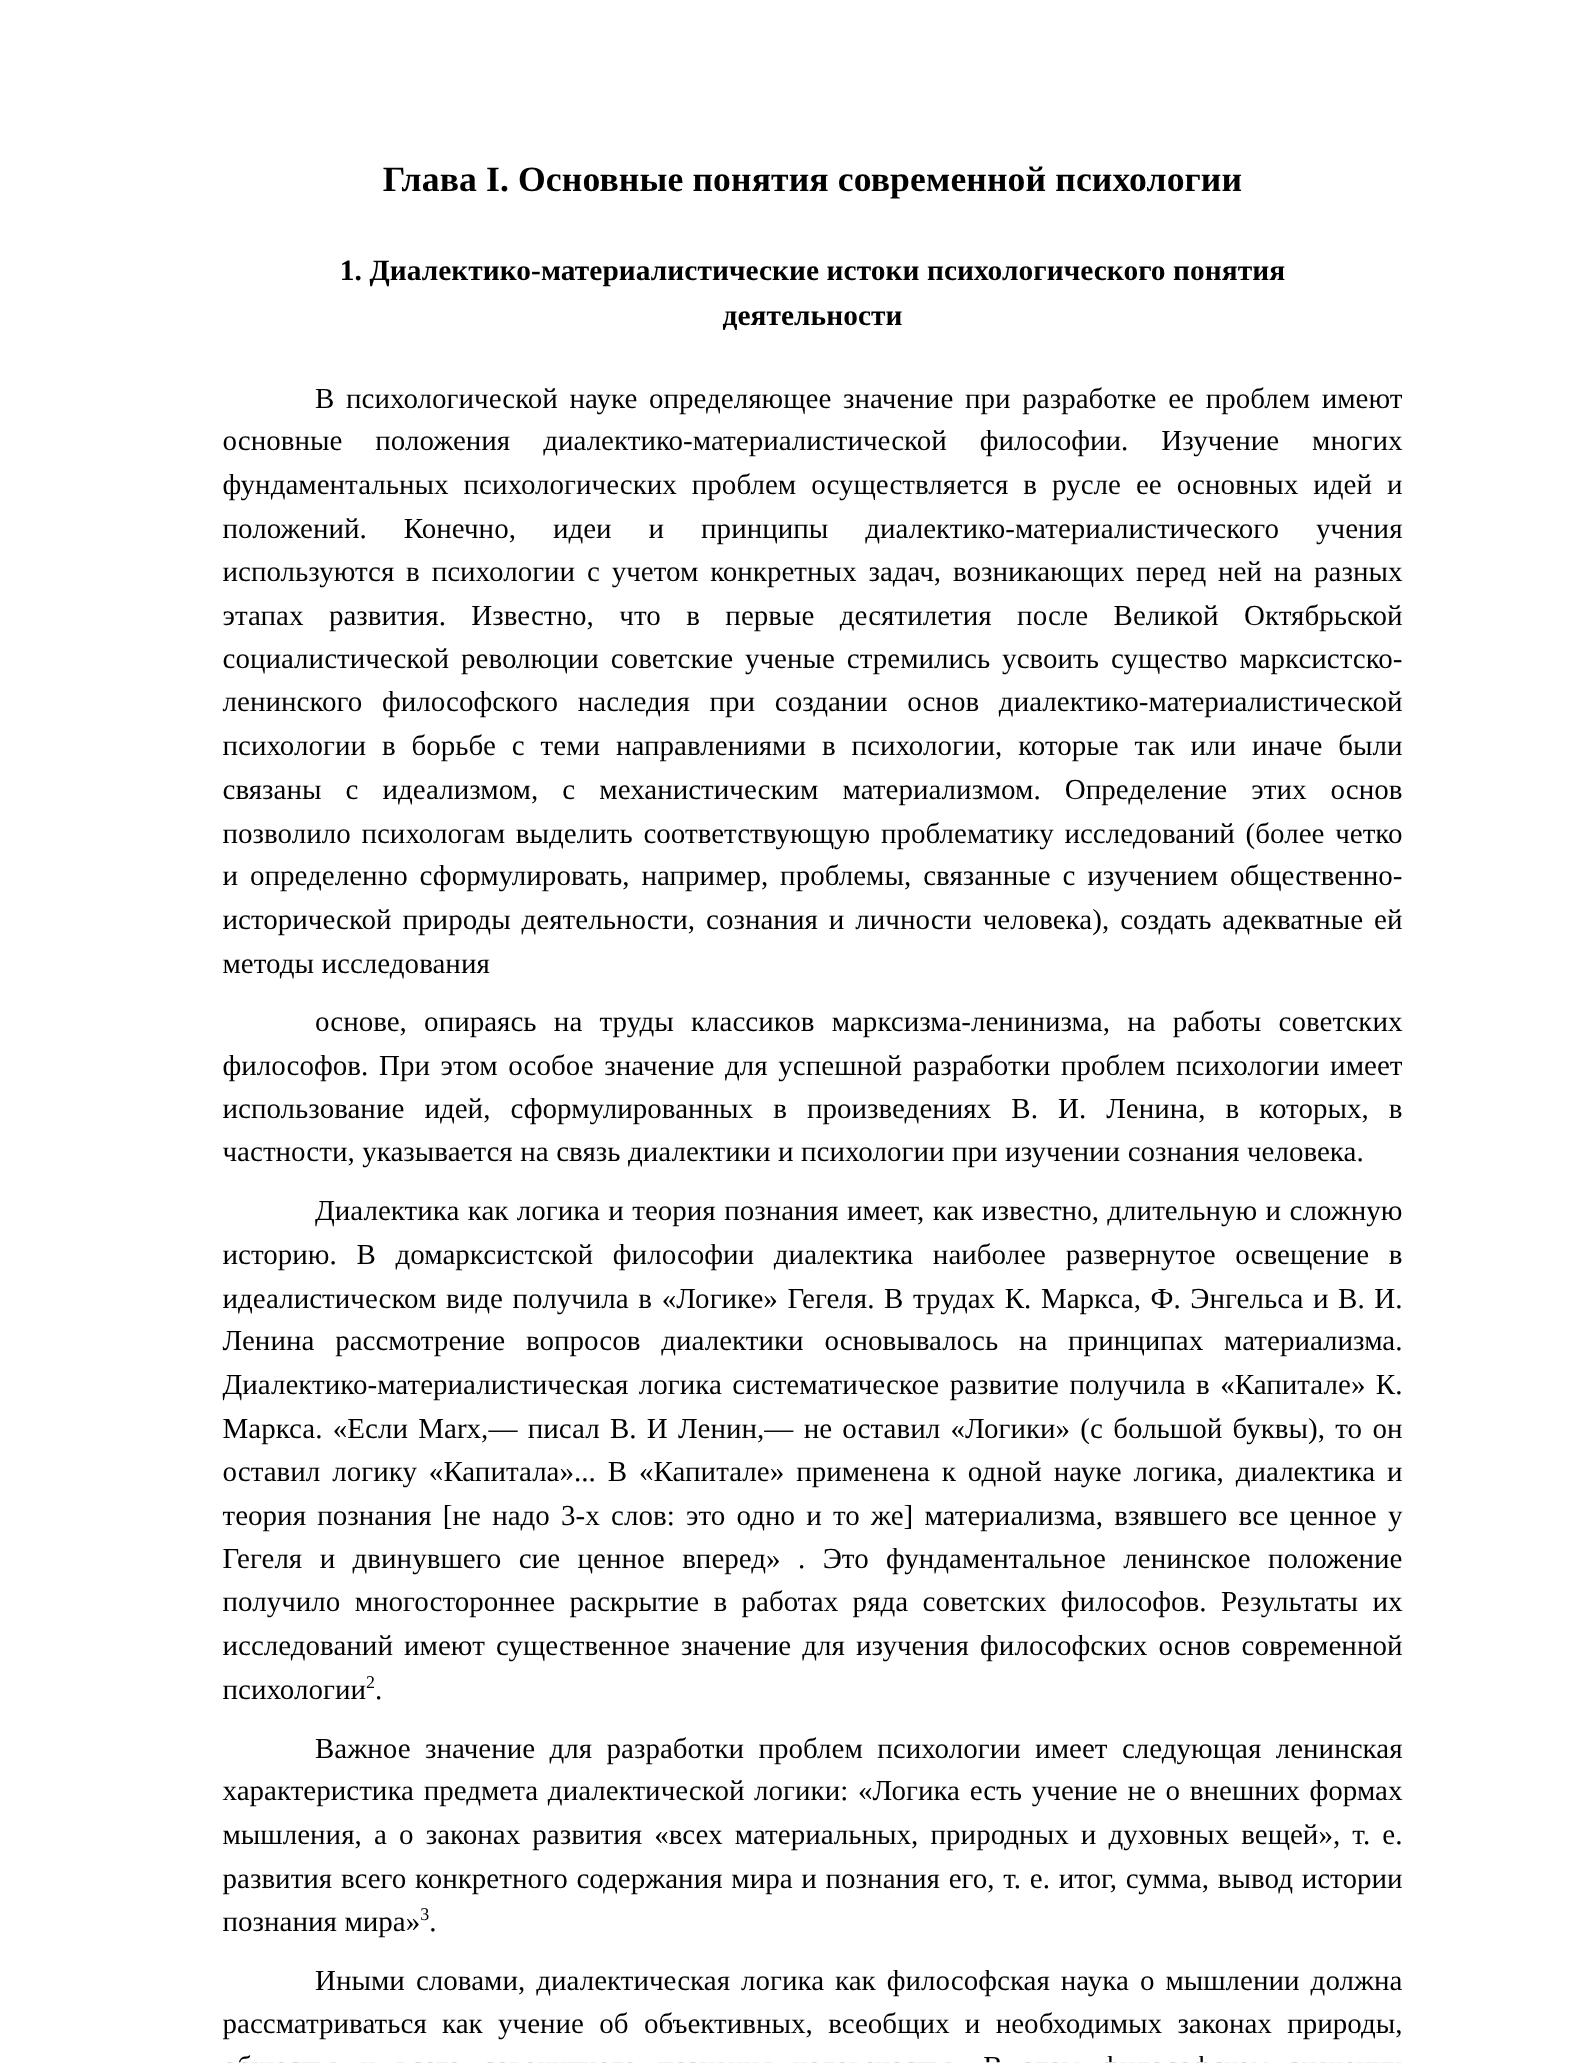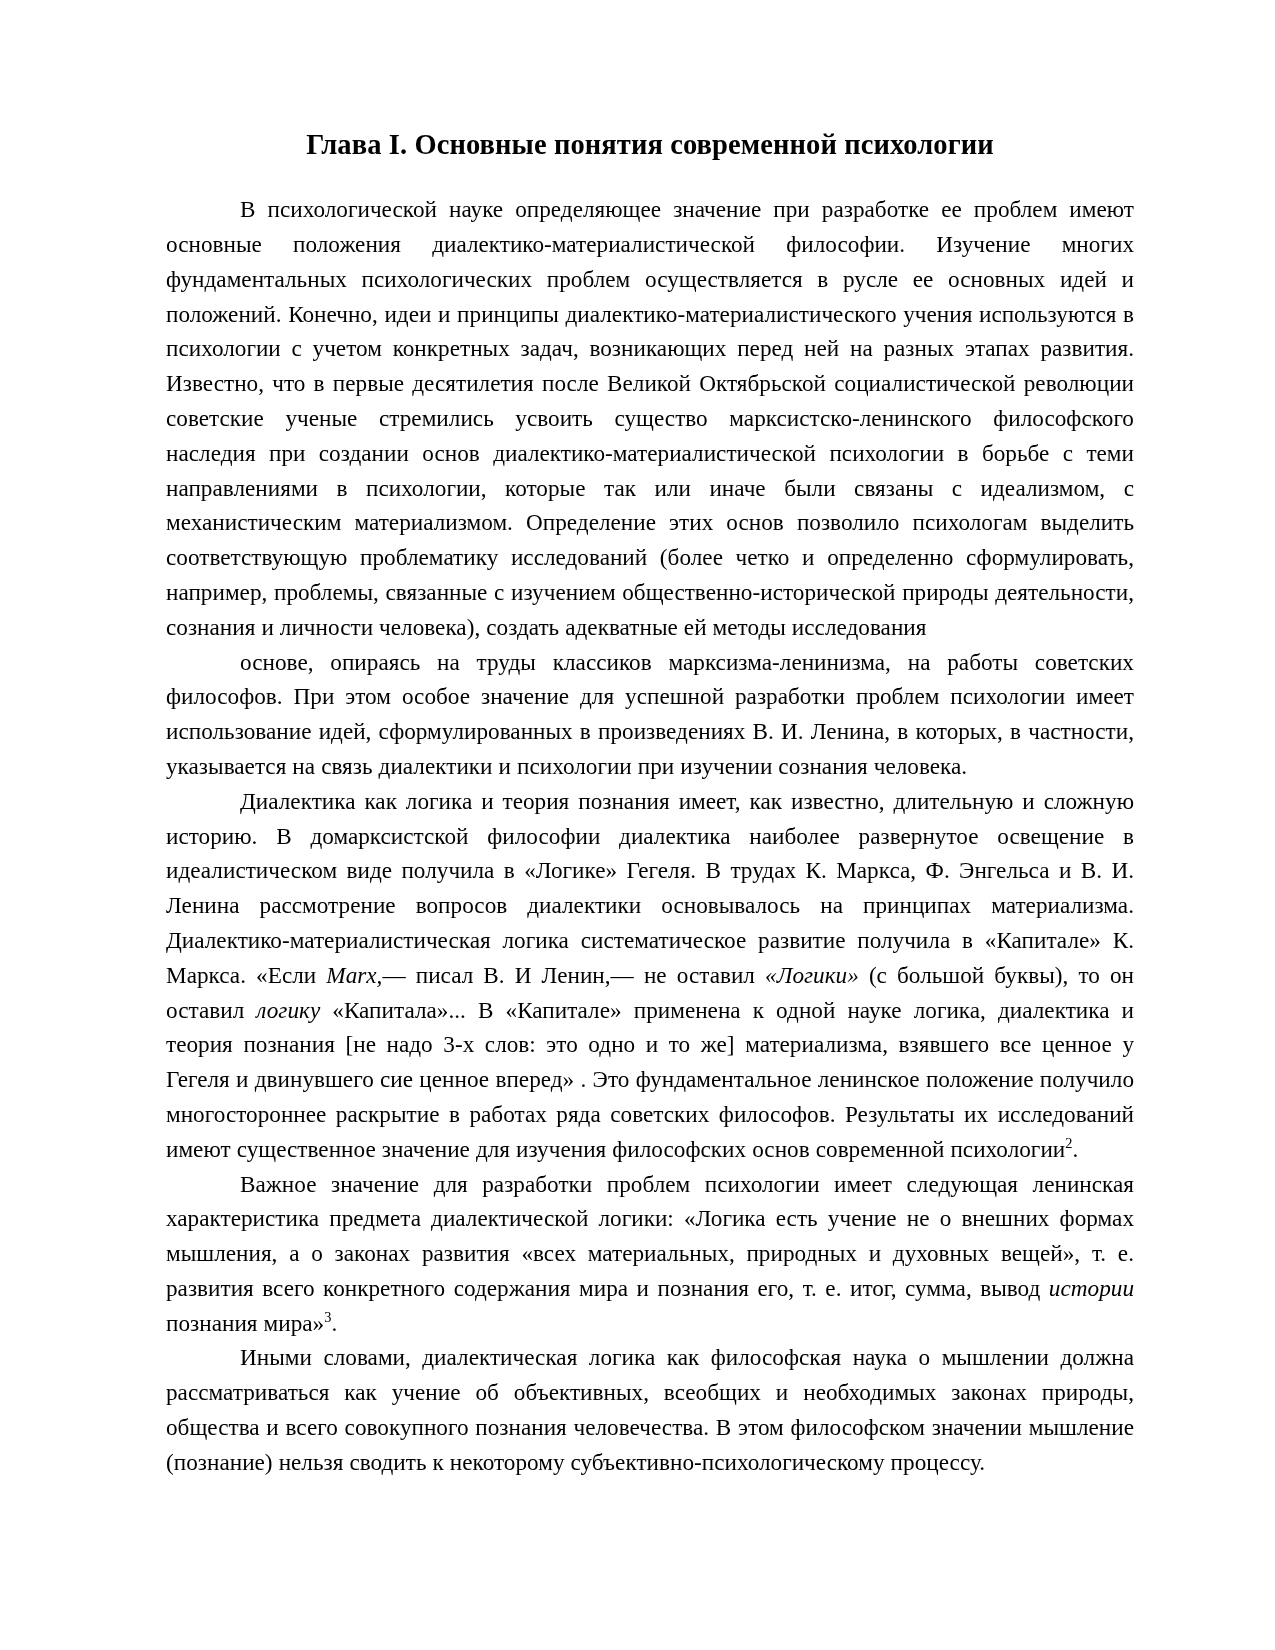--- a/index.html
+++ b/index.html
@@ -45,45 +45,45 @@
   .body-block {
     margin-top: 30px;
     font-size: 23.2px;
     line-height: 1.5;
     text-align: justify;
     text-justify: inter-word;
     letter-spacing: 0.02px;
     word-spacing: 0.2px;
   }
   p.para {
-    margin: 0;
+    margin: 12px;
     text-indent: 74px;
     text-align: justify;
   }
   .italic {
-    font-style: italic;
   }
   sup {
     font-size: 0.62em;
     vertical-align: super;
     line-height: 0;
   }
   .pagenum-line {
     text-indent: 74px;
     text-align: left;
   }
 </style>
 </head>
 <body>
 
 <div class="page">
   <div class="content">
 
     <h1 class="chapter-title">Глава I. Основные понятия современной психологии</h1>
 
+    <h2 class="section-title">1. Диалектико-материалистические истоки психологического понятия деятельности</h2>
 
     <div class="body-block">
 
       <p class="para">В психологической науке определяющее значение при разработке ее проблем имеют основные положения диалектико-материалистической философии. Изучение многих фундаментальных психологических проблем осуществляется в русле ее основных идей и положений. Конечно, идеи и  принципы диалектико-материалистического учения используются в психологии с учетом конкретных задач, возникающих перед ней на разных этапах развития. Известно, что в первые десятилетия после Великой Октябрьской социалистической революции советские ученые стремились усвоить существо марксистско-ленинского философского наследия при создании основ диалектико-материалистической психологии в борьбе с теми направлениями в психологии, которые так или иначе были связаны с идеализмом, с механистическим материализмом. Определение этих основ позволило психологам выделить соответствующую проблематику исследований (более четко и определенно сформулировать, например, проблемы, связанные с изучением общественно-исторической природы деятельности, сознания и личности человека), создать адекватные ей методы исследования</p>
 
 
 
       <p class="para">основе, опираясь на труды классиков марксизма-ленинизма, на работы советских философов. При этом особое значение для успешной разработки проблем психологии имеет использование идей, сформулированных в произведениях В. И. Ленина, в которых, в частности, указывается на связь диалектики и психологии при изучении сознания человека.</p>
 
       <p class="para"><span>Диалектика как логика и теория познания имеет, как известно, длительную и сложную историю. В домарксистской философии диалектика наиболее развернутое освещение в идеалистическом виде получила в «Логике» Гегеля. В трудах К. Маркса, Ф. Энгельса и В. И. Ленина рассмотрение вопросов диалектики основывалось на принципах материализма. Диалектико-материалистическая логика систематическое развитие получила в «Капитале» К. Маркса. «Если </span><span class="italic">Marx,</span><span>— писал В. И Ленин,— не оставил </span><span class="italic">«Логики»</span><span> (с большой буквы), то он оставил </span><span class="italic">логику</span><span> «Капитала»... В «Капитале» применена к одной науке логика, диалектика и теория познания [не надо 3-х слов: это одно и то же] материализма, взявшего все ценное у Гегеля и двинувшего сие ценное вперед» . Это фундаментальное ленинское положение получило многостороннее раскрытие в работах ряда советских философов. Результаты их исследований имеют существенное значение для изучения философских основ современной психологии</span><sup>2</sup><span>.</span></p>

